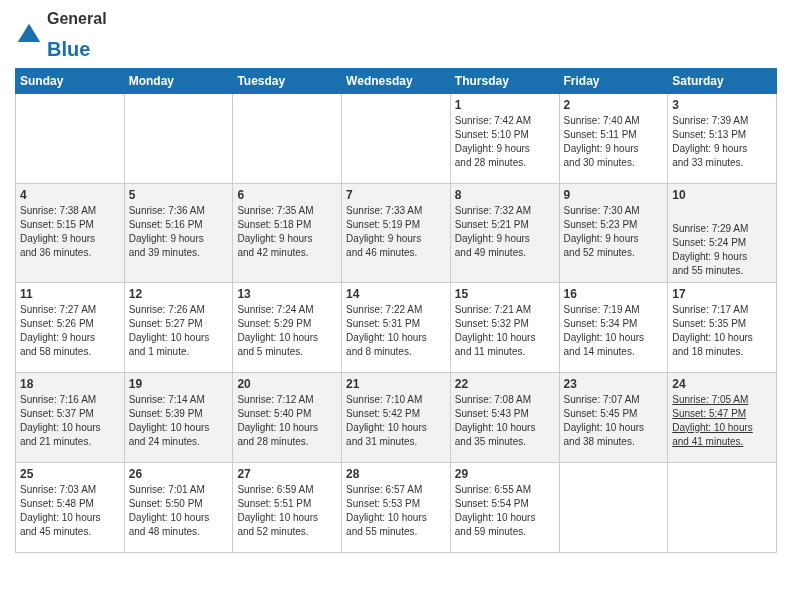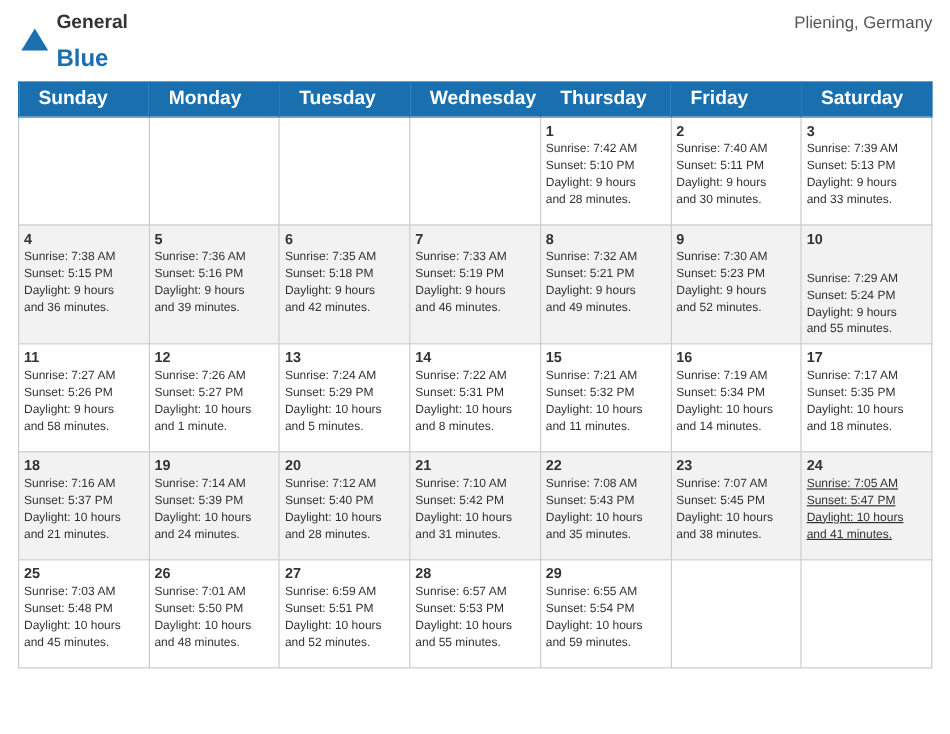--- a/index.html
+++ b/index.html
@@ -56,23 +56,23 @@
     table {
       width: 100%;
       border-collapse: collapse;
       table-layout: fixed;
     }
     thead tr {
       background-color: #1a6faf;
     }
     thead th {
       color: #fff;
-      font-size: 16px;
+      font-size: 12px;
       font-weight: bold;
-      padding: 5px 16px;
+      padding: 5px 4px;
       border: 1px solid #1a6faf;
       text-align: left;
     }
     tbody td {
       border: 1px solid #ccc;
       vertical-align: top;
       padding: 4px 4px;
       font-size: 10px;
       color: #333;
       height: 90px;
@@ -105,21 +105,20 @@
   <div class="logo">
     <svg class="logo-icon" viewBox="0 0 40 40">
       <polygon points="20,4 36,30 4,30" fill="#1a6faf"></polygon>
     </svg>
     <div class="logo-text">
       <span class="logo-general">General</span>
       <span class="logo-blue">Blue</span>
     </div>
   </div>
   <div class="title-block">
-    <div class="location">Pliening, Germany</div>
   </div>
 </div>
 
 <table>
   <thead>
     <tr>
     <th>Sunday</th>
         <th>Monday</th>
         <th>Tuesday</th>
         <th>Wednesday</th>

